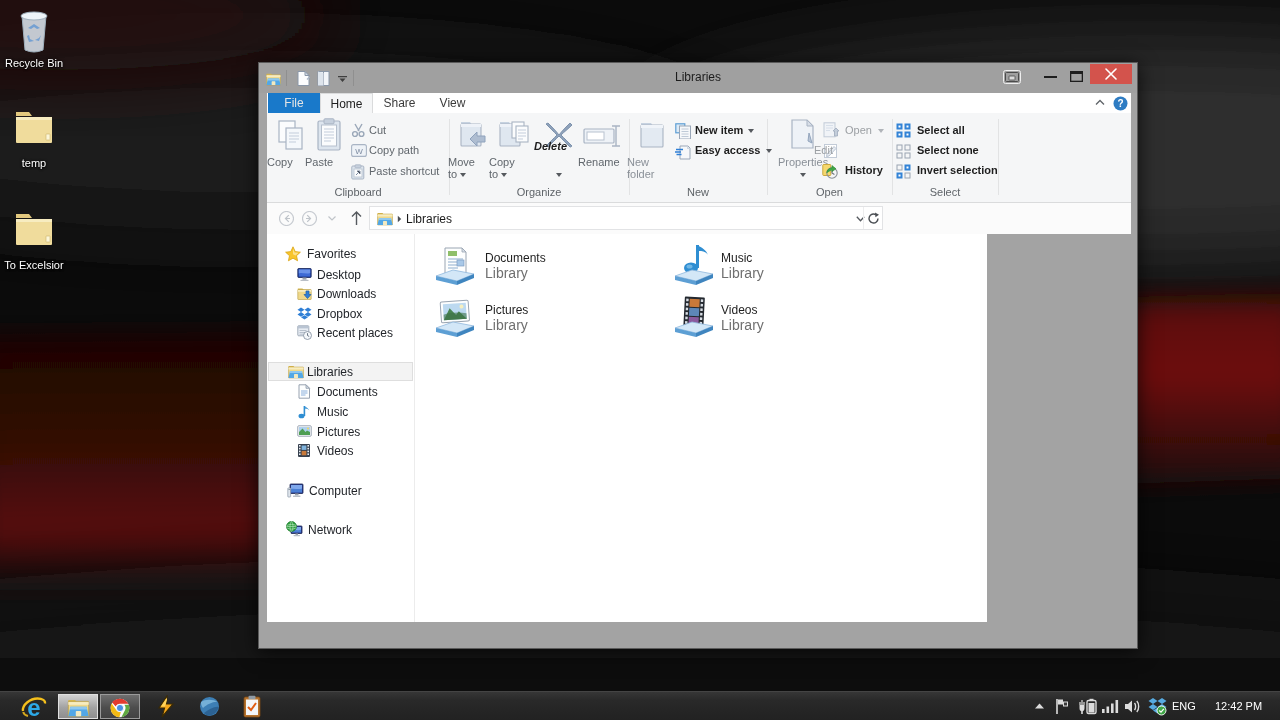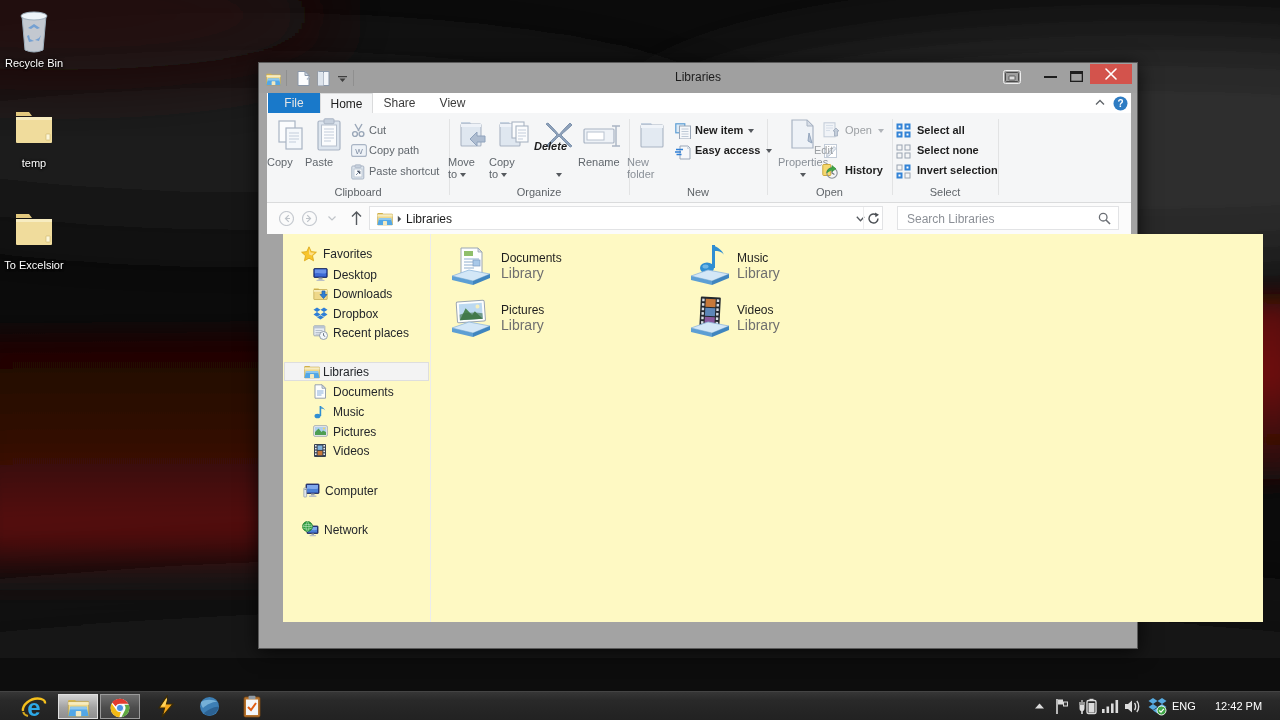--- a/index.html
+++ b/index.html
@@ -13,21 +13,21 @@
 .dico .lbl { margin-top:2px; text-shadow:0 1px 2px #000, 0 0 3px #000; }
 
 
 #win { position:absolute; left:258px; top:62px; width:880px; height:587px;
   background:#a3a3a3; border:1px solid #5a5a5a; box-shadow:0 3px 18px rgba(0,0,0,0.75); }
 #titlebar { position:absolute; left:0; top:0; width:100%; height:30px; background:#a0a0a0; }
 #title { position:absolute; left:0; right:0; top:7px; text-align:center; font-size:12px; color:#1c1c1c; }
 #tabrow { position:absolute; left:8px; top:30px; width:864px; height:20px; background:#ffffff; }
 #ribbon { position:absolute; left:8px; top:50px; width:864px; height:90px; background:#f5f6f7; border-bottom:1px solid #dadbdc; }
 #addrrow { position:absolute; left:8px; top:140px; width:864px; height:31px; background:#fbfbfb; }
-#content { position:absolute; left:24px; top:171px; width:980px; height:388px; background:#fef9c3; }
+#content { position:absolute; left:8px; top:171px; width:720px; height:388px; background:#ffffff; }
 #sidebar { position:absolute; left:0; top:0; width:148px; height:388px; }
 #sidebar .sep { position:absolute; right:0; top:0; width:1px; height:388px; background:#ececec; }
 #statusbar { position:absolute; left:8px; top:559px; width:864px; height:21px; background:#ffffff; }
 
 
 .tab { position:absolute; top:0; height:20px; line-height:20px; font-size:12px; text-align:center; color:#3b3b3b; }
 #tab-file { background:#1979ca; color:#e5e5e5; }
 #tab-home { background:#f5f6f7; border:1px solid #dadbdc; border-bottom:none; color:#1e1e1e; }
 
 
@@ -394,27 +394,20 @@
       <svg class="abs" style="left:486px;top:9px;" width="9" height="6" viewBox="0 0 9 6">
         <path d="M0.8,0.8 L4.5,4.8 L8.2,0.8" fill="none" stroke="#55595e" stroke-width="1.3"></path>
       </svg>
       <div class="abs" style="left:493px;top:0;width:1px;height:22px;background:#ededee;"></div>
       <svg class="abs" style="left:497px;top:5px;" width="13" height="13" viewBox="0 0 13 13">
         <path d="M11,6.5 A4.5,4.5 0 1 1 8.8,2.6" fill="none" stroke="#4a4e53" stroke-width="1.4"></path>
         <path d="M8,0.5 L12,2.8 L8.4,5.2 Z" fill="#4a4e53"></path>
       </svg>
     </div>
 
-    <div class="abs" style="left:630px;top:3px;width:222px;height:24px;background:#fff;border:1px solid #e2e3e5;">
-      <div class="abs" style="left:9px;top:5px;font-size:12px;color:#8c9097;">Search Libraries</div>
-      <svg class="abs" style="left:200px;top:5px;" width="13" height="13" viewBox="0 0 13 13">
-        <circle cx="5.2" cy="5.2" r="3.8" fill="none" stroke="#6a6e74" stroke-width="1.3"></circle>
-        <path d="M8,8 L12,12" stroke="#6a6e74" stroke-width="1.6"></path>
-      </svg>
-    </div>
   </div>
   <div id="content">
     <div id="sidebar">
       <div class="sep"></div>
 
       <div class="side-item" style="left:40px;top:10px;">Favorites</div>
       <svg class="abs" style="left:18px;top:12px;" width="16" height="16" viewBox="0 0 16 16">
         <path d="M8,0.8 L10.2,5.6 L15.4,6.2 L11.5,9.7 L12.6,14.8 L8,12.2 L3.4,14.8 L4.5,9.7 L0.6,6.2 L5.8,5.6 Z" fill="#f8c52c" stroke="#d9a416" stroke-width="0.8"></path>
         <path d="M8,2.5 L9.6,6.4 L13.6,6.8 L10.5,9.4 L8,8.2 Z" fill="#fde08a"></path>
       </svg>

